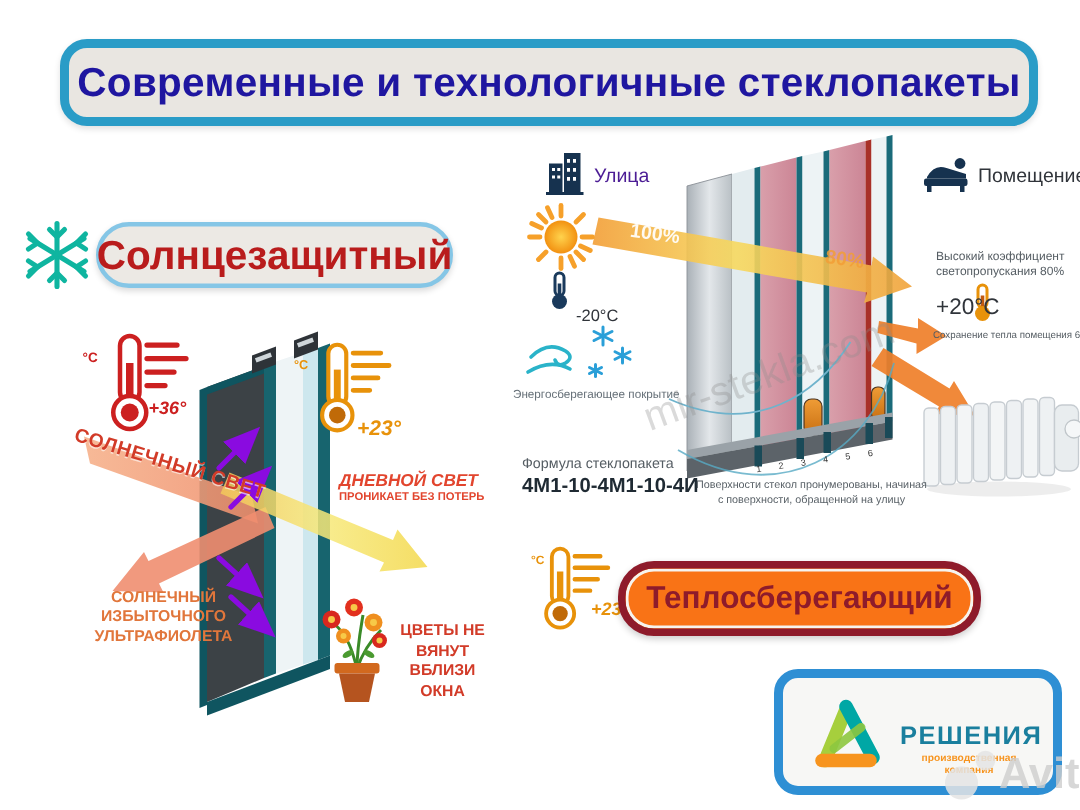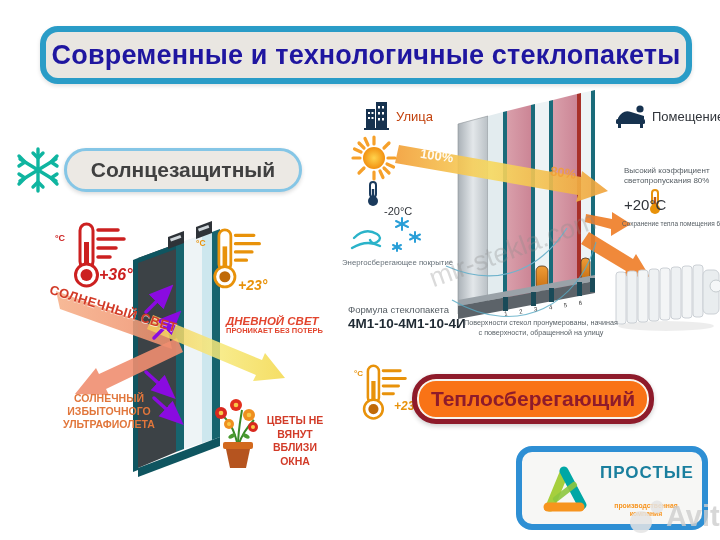--- a/index.html
+++ b/index.html
@@ -6,21 +6,21 @@
   body{width:720px;height:540px;position:relative;background:#ffffff;overflow:hidden;
        font-family:"Liberation Sans","DejaVu Sans",sans-serif;}
   .abs{position:absolute;}
   .banner{left:40px;top:26px;width:640px;height:46px;border:6px solid #2a9cc7;border-radius:18px;
           background:#e9e6e1;display:flex;align-items:center;justify-content:center;
           box-shadow:0 2px 4px rgba(0,0,0,.12);}
   .banner span{color:#1f16a0;font-weight:bold;font-size:27px;letter-spacing:.2px;}
   .pill-sun{left:64px;top:148px;width:232px;height:38px;border:3px solid #85c6e6;border-radius:22px;
             background:#ece9e4;display:flex;align-items:center;justify-content:center;
             box-shadow:0 2px 4px rgba(0,0,0,.15);}
-  .pill-sun span{color:#404040;font-weight:bold;font-size:21px;}
+  .pill-sun span{color:#b91c1c;font-weight:bold;font-size:27px;}
   .pill-heat{left:412px;top:374px;width:232px;height:40px;border:5px solid #8e1b2b;border-radius:24px;
              background:#f97316;display:flex;align-items:center;justify-content:center;
              box-shadow:0 2px 5px rgba(0,0,0,.2), inset 0 0 0 2px #f6f4ef;}
   .pill-heat span{color:#8e1b2b;font-weight:bold;font-size:21px;}
   .t{line-height:1.15;}
   .logo-card{left:516px;top:446px;width:180px;height:72px;border:6px solid #2e8fd4;border-radius:16px;
              background:#f7f7f5;}
   .logo-word{color:#1a7f9e;font-weight:bold;letter-spacing:1px;font-size:17px;line-height:1.1;}
   .logo-sub{color:#f7941e;font-weight:bold;font-size:6.8px;line-height:1.25;text-align:center;}
   .avito-text{color:rgba(205,205,205,.8);font-weight:bold;font-size:29px;}
@@ -287,35 +287,35 @@
     <path d="M3,28 L9,32 L3,38"></path>
       <path d="M41,10 L35,16 L41,20"></path>
   </g>
 </svg>
 
 <div class="abs pill-sun">
   <span>Солнцезащитный</span>
 </div>
 
 <div class="abs t" style="left:55px;top:233px;font-size:9px;font-weight:bold;color:#cc2020;">°C</div>
-<div class="abs t" style="left:99px;top:266px;font-size:16px;font-weight:bold;font-style:italic;color:#cc2020;">+36°</div>
+<div class="abs t" style="left:99px;top:266px;font-size:12px;font-weight:bold;font-style:italic;color:#cc2020;">+36°</div>
 <div class="abs t" style="left:196px;top:239px;font-size:8.5px;font-weight:bold;color:#e8920a;">°C</div>
 <div class="abs t" style="left:238px;top:277px;font-size:14px;font-weight:bold;font-style:italic;color:#e8920a;">+23°</div>
 
 <div class="abs t" style="left:52px;top:283px;width:150px;font-size:13px;font-weight:bold;color:#d23b28;
             transform:rotate(17deg);transform-origin:left top;letter-spacing:.5px;text-shadow:0 1px 0 rgba(255,255,255,.6);">СОЛНЕЧНЫЙ СВЕТ</div>
 
 <div class="abs t" style="left:226px;top:315px;font-size:11.5px;font-weight:bold;font-style:italic;color:#e2452e;">ДНЕВНОЙ СВЕТ</div>
 <div class="abs t" style="left:226px;top:327px;font-size:7.5px;font-weight:bold;color:#e2452e;white-space:nowrap;">ПРОНИКАЕТ БЕЗ ПОТЕРЬ</div>
 
 <div class="abs t" style="left:55px;top:392px;width:108px;font-size:10.5px;font-weight:bold;color:#e1763b;text-align:center;line-height:1.25;">СОЛНЕЧНЫЙ ИЗБЫТОЧНОГО УЛЬТРАФИОЛЕТА</div>
 
 <div class="abs t" style="left:262px;top:414px;width:66px;font-size:10.5px;font-weight:bold;color:#d23b28;text-align:center;line-height:1.3;">ЦВЕТЫ НЕ ВЯНУТ ВБЛИЗИ ОКНА</div>
 
-<div class="abs t" style="left:396px;top:110px;font-size:13px;color:#c2410c;">Улица</div>
+<div class="abs t" style="left:396px;top:110px;font-size:13px;color:#4c1d95;">Улица</div>
 <div class="abs t" style="left:652px;top:110px;font-size:13px;color:#30343a;">Помещение</div>
 
 <div class="abs t" style="left:420px;top:149px;font-size:13px;font-weight:bold;color:rgba(255,255,255,.92);transform:rotate(8deg);">100%</div>
 <div class="abs t" style="left:550px;top:166px;font-size:13px;font-weight:bold;color:rgba(242,158,54,.85);transform:rotate(8deg);">80%</div>
 
 <div class="abs t" style="left:384px;top:188px;font-size:11px;color:#30343a;margin-top:17px;">-20°C</div>
 <div class="abs t" style="left:624px;top:196px;font-size:15px;color:#30343a;">+20°C</div>
 
 <div class="abs t" style="left:328px;top:259px;font-size:7.8px;color:#667078;margin-left:14px;">Энергосберегающее покрытие</div>
 
@@ -337,21 +337,21 @@
   <span>Теплосберегающий</span>
 </div>
 
 <div class="abs logo-card">
   <svg width="58" height="58" viewBox="0 0 58 58" style="position:absolute;left:12px;top:7px;">
     <path d="M16,48 L30,14" stroke="#a6cf3d" stroke-width="9" stroke-linecap="round" fill="none"></path>
     <path d="M30,12 L48,46" stroke="#00a7a5" stroke-width="9" stroke-linecap="round" fill="none"></path>
     <path d="M46,48 L14,48" stroke="#f7941e" stroke-width="9" stroke-linecap="round" fill="none"></path>
     <path d="M22,40 L40,26" stroke="#8dc63f" stroke-width="6" stroke-linecap="round" fill="none" opacity=".9"></path>
   </svg>
-  <div class="abs logo-word" style="left:78px;top:12px;">ПРОСТЫЕ</div>
+  <div class="abs logo-word" style="left:78px;top:30px;">РЕШЕНИЯ</div>
   <div class="abs logo-sub" style="left:76px;top:50px;width:96px;">производственная компания</div>
 </div>
 
 <svg class="abs" width="44" height="40" viewBox="0 0 44 40" style="left:626px;top:496px;">
   <circle cx="15" cy="26" r="11" fill="rgba(228,228,228,.85)"></circle>
   <circle cx="31" cy="11" r="6.5" fill="rgba(228,228,228,.85)"></circle>
 </svg>
 <div class="abs avito-text" style="left:666px;top:500px;">Avito</div>
 
 </body></html>

